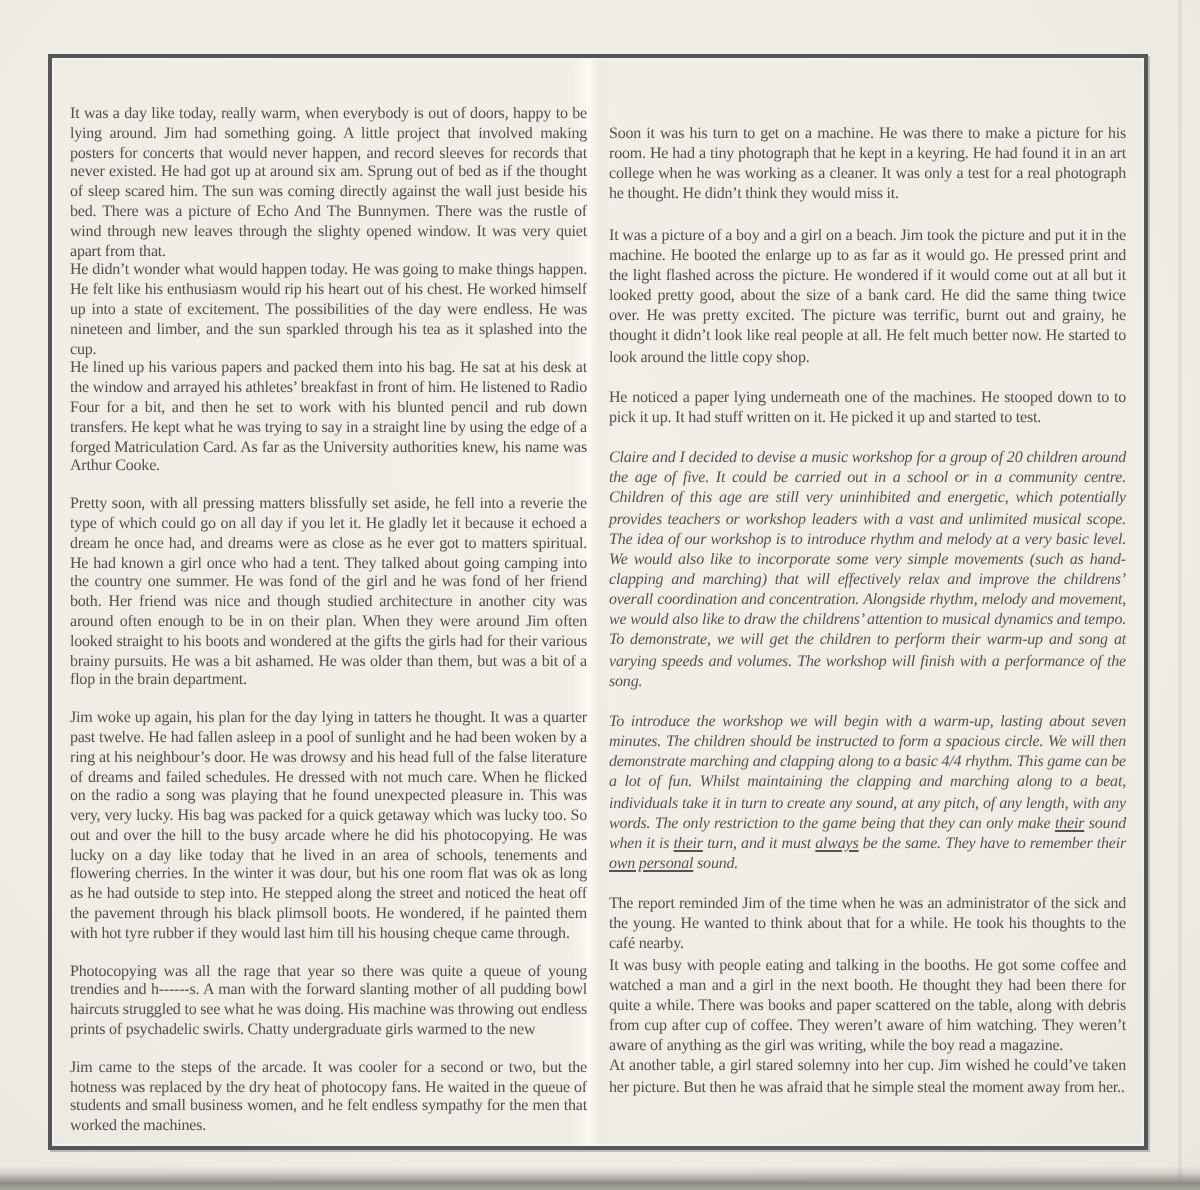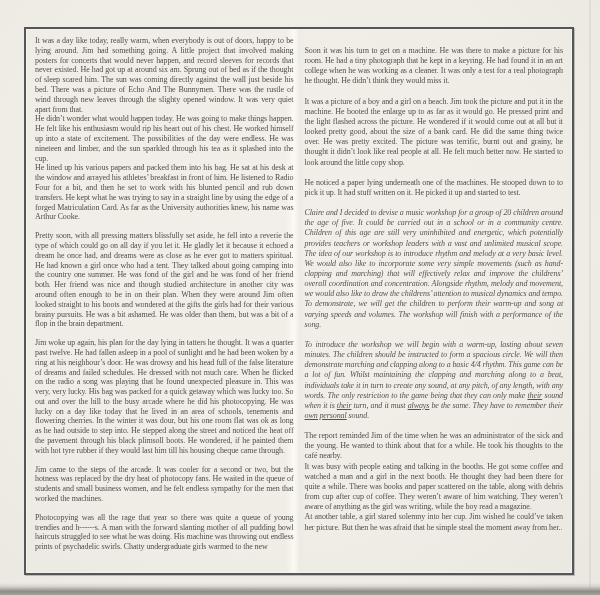--- a/index.html
+++ b/index.html
@@ -43,21 +43,21 @@
     position: absolute;
     left: 24px;
     top: 27px;
     width: 550px;
     height: 548px;
     border: 2px solid var(--border);
     box-shadow: inset 0 0 0 1px rgba(250,248,240,0.55), 1px 1px 0 rgba(100,100,96,0.35);
     box-sizing: content-box;
     display: flex;
     gap: 11px;
-    padding: 7px 9px 6px 9px;
+    padding: 23px 9px 6px 9px;
   }
   .frame, .frame * { box-sizing: border-box; }
   .col {
     flex: 1 1 0;
     text-align: justify;
     color: var(--ink);
     font-size: 8px;
     line-height: 9.8px;
     letter-spacing: -0.1px;
   }
@@ -95,23 +95,23 @@
 
         <p class="para">He didn’t wonder what would happen today. He was going to make things happen. He felt like his enthusiasm would rip his heart out of his chest. He worked himself up into a state of excitement. The possibilities of the day were endless. He was nineteen and limber, and the sun sparkled through his tea as it splashed into the cup.</p>
 
         <p class="para">He lined up his various papers and packed them into his bag. He sat at his desk at the window and arrayed his athletes’ breakfast in front of him. He listened to Radio Four for a bit, and then he set to work with his blunted pencil and rub down transfers. He kept what he was trying to say in a straight line by using the edge of a forged Matriculation Card. As far as the University authorities knew, his name was Arthur Cooke.</p>
 
         <p class="para gap">Pretty soon, with all pressing matters blissfully set aside, he fell into a reverie the type of which could go on all day if you let it. He gladly let it because it echoed a dream he once had, and dreams were as close as he ever got to matters spiritual. He had known a girl once who had a tent. They talked about going camping into the country one summer. He was fond of the girl and he was fond of her friend both. Her friend was nice and though studied architecture in another city was around often enough to be in on their plan. When they were around Jim often looked straight to his boots and wondered at the gifts the girls had for their various brainy pursuits. He was a bit ashamed. He was older than them, but was a bit of a flop in the brain department.</p>
 
 
         <p class="para gap">Jim woke up again, his plan for the day lying in tatters he thought. It was a quarter past twelve. He had fallen asleep in a pool of sunlight and he had been woken by a ring at his neighbour’s door. He was drowsy and his head full of the false literature of dreams and failed schedules. He dressed with not much care. When he flicked on the radio a song was playing that he found unexpected pleasure in. This was very, very lucky. His bag was packed for a quick getaway which was lucky too. So out and over the hill to the busy arcade where he did his photocopying. He was lucky on a day like today that he lived in an area of schools, tenements and flowering cherries. In the winter it was dour, but his one room flat was ok as long as he had outside to step into. He stepped along the street and noticed the heat off the pavement through his black plimsoll boots. He wondered, if he painted them with hot tyre rubber if they would last him till his housing cheque came through.</p>
 
+        <p class="para gap">Photocopying was all the rage that year so there was quite a queue of young trendies and h------s. A man with the forward slanting mother of all pudding bowl haircuts struggled to see what he was doing. His machine was throwing out endless prints of psychadelic swirls. Chatty undergraduate girls warmed to the new</p>
+
         <p class="para gap">Jim came to the steps of the arcade. It was cooler for a second or two, but the hotness was replaced by the dry heat of photocopy fans. He waited in the queue of students and small business women, and he felt endless sympathy for the men that worked the machines.</p>
-
-        <p class="para gap">Photocopying was all the rage that year so there was quite a queue of young trendies and h------s. A man with the forward slanting mother of all pudding bowl haircuts struggled to see what he was doing. His machine was throwing out endless prints of psychadelic swirls. Chatty undergraduate girls warmed to the new</p>
       </div>
 
     <div class="col col-right">
 
 
         <p class="para gap">Soon it was his turn to get on a machine. He was there to make a picture for his room. He had a tiny photograph that he kept in a keyring. He had found it in an art college when he was working as a cleaner. It was only a test for a real photograph he thought. He didn’t think they would miss it.</p>
 
         <p class="para gap">It was a picture of a boy and a girl on a beach. Jim took the picture and put it in the machine. He booted the enlarge up to as far as it would go. He pressed print and the light flashed across the picture. He wondered if it would come out at all but it looked pretty good, about the size of a bank card. He did the same thing twice over. He was pretty excited. The picture was terrific, burnt out and grainy, he thought it didn’t look like real people at all. He felt much better now. He started to look around the little copy shop.</p>
 
         <p class="para gap">He noticed a paper lying underneath one of the machines. He stooped down to to pick it up. It had stuff written on it. He picked it up and started to test.</p>

